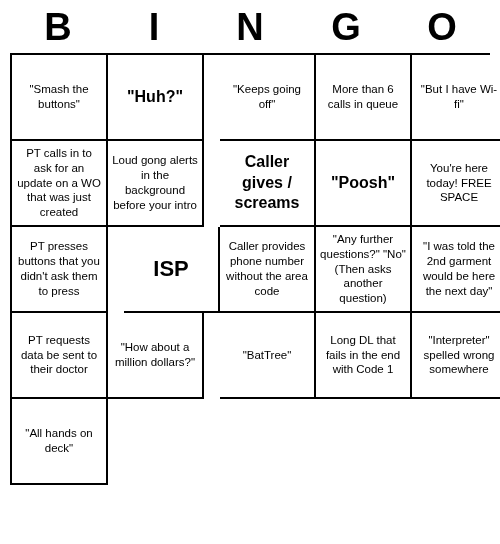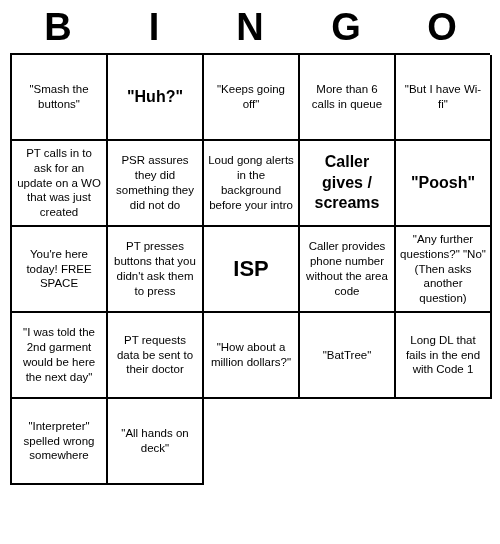--- a/index.html
+++ b/index.html
@@ -48,20 +48,21 @@
       line-height: 1.3;
       color: #000;
       background: #fff;
     }
     .bingo-cell.free-space {
       font-weight: normal;
     }
     .bingo-cell.large-text {
       font-size: 22px;
       font-weight: bold;
+      margin-left: 16px;
     }
     .bingo-cell.medium-text {
       font-size: 16px;
       font-weight: bold;
     }
   </style>
 </head>
 <body>
 
 <div class="bingo-title">
@@ -72,21 +73,20 @@
   <span class="bingo-title-letter">O</span>
 </div>
 
 <div class="bingo-grid">
 <div class="bingo-cell">"Smash the buttons"</div>
     <div class="bingo-cell medium-text">"Huh?"</div>
     <div class="bingo-cell">"Keeps going off"</div>
     <div class="bingo-cell">More than 6 calls in queue</div>
     <div class="bingo-cell">"But I have Wi-fi"</div>
     <div class="bingo-cell">PT calls in to ask for an update on a WO that was just created</div>
-    <div class="bingo-cell">PSR assures they did something they did not do</div>
     <div class="bingo-cell">Loud gong alerts in the background before your intro</div>
     <div class="bingo-cell medium-text">Caller gives / screams</div>
     <div class="bingo-cell medium-text">"Poosh"</div>
     <div class="bingo-cell free-space">You're here today! FREE SPACE</div>
     <div class="bingo-cell">PT presses buttons that you didn't ask them to press</div>
     <div class="bingo-cell large-text">ISP</div>
     <div class="bingo-cell">Caller provides phone number without the area code</div>
     <div class="bingo-cell">"Any further questions?" "No" (Then asks another question)</div>
     <div class="bingo-cell">"I was told the 2nd garment would be here the next day"</div>
     <div class="bingo-cell">PT requests data be sent to their doctor</div>

